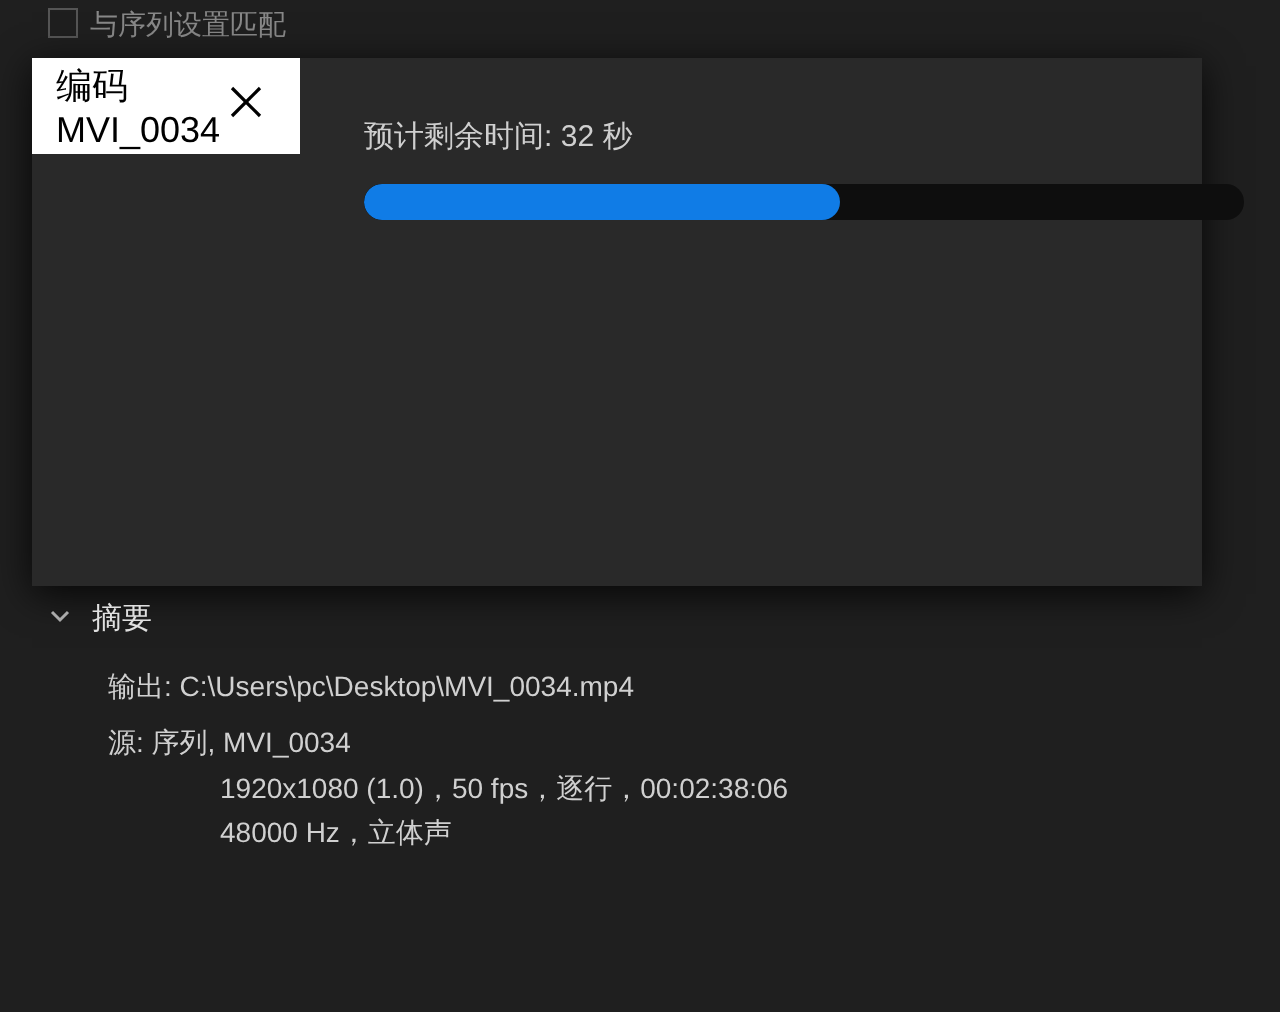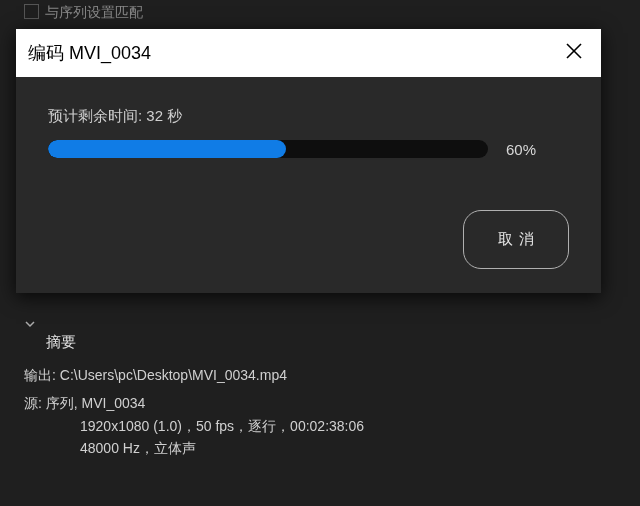--- a/index.html
+++ b/index.html
@@ -30,21 +30,21 @@
     }
     .dialog {
       position: absolute;
       top: 29px;
       left: 16px;
       width: 585px;
       height: 264px;
       background: #292929;
       box-shadow: 0 4px 18px rgba(0,0,0,0.8);
       display: flex;
-      flex-direction: column;
+      flex-direction: row;
     }
     .dialog-header {
       background: #fff;
       color: #000;
       height: 48px;
       display: flex;
       align-items: center;
       justify-content: space-between;
       padding: 0 14px 0 12px;
       font-size: 18px;
@@ -122,23 +122,23 @@
     }
     .summary-chevron {
       font-size: 12px;
       color: #aaa;
       display: inline-block;
     }
     .summary-title {
       font-size: 15px;
       color: #e0e0e0;
       font-weight: 500;
-      margin-top: 32px;
     }
     .summary-block {
+      margin-left: 30px;
       margin-bottom: 6px;
     }
     .summary-label {
       display: inline;
     }
     .summary-firstline {
       white-space: nowrap;
     }
     .summary-lines {
       margin-left: 56px;

